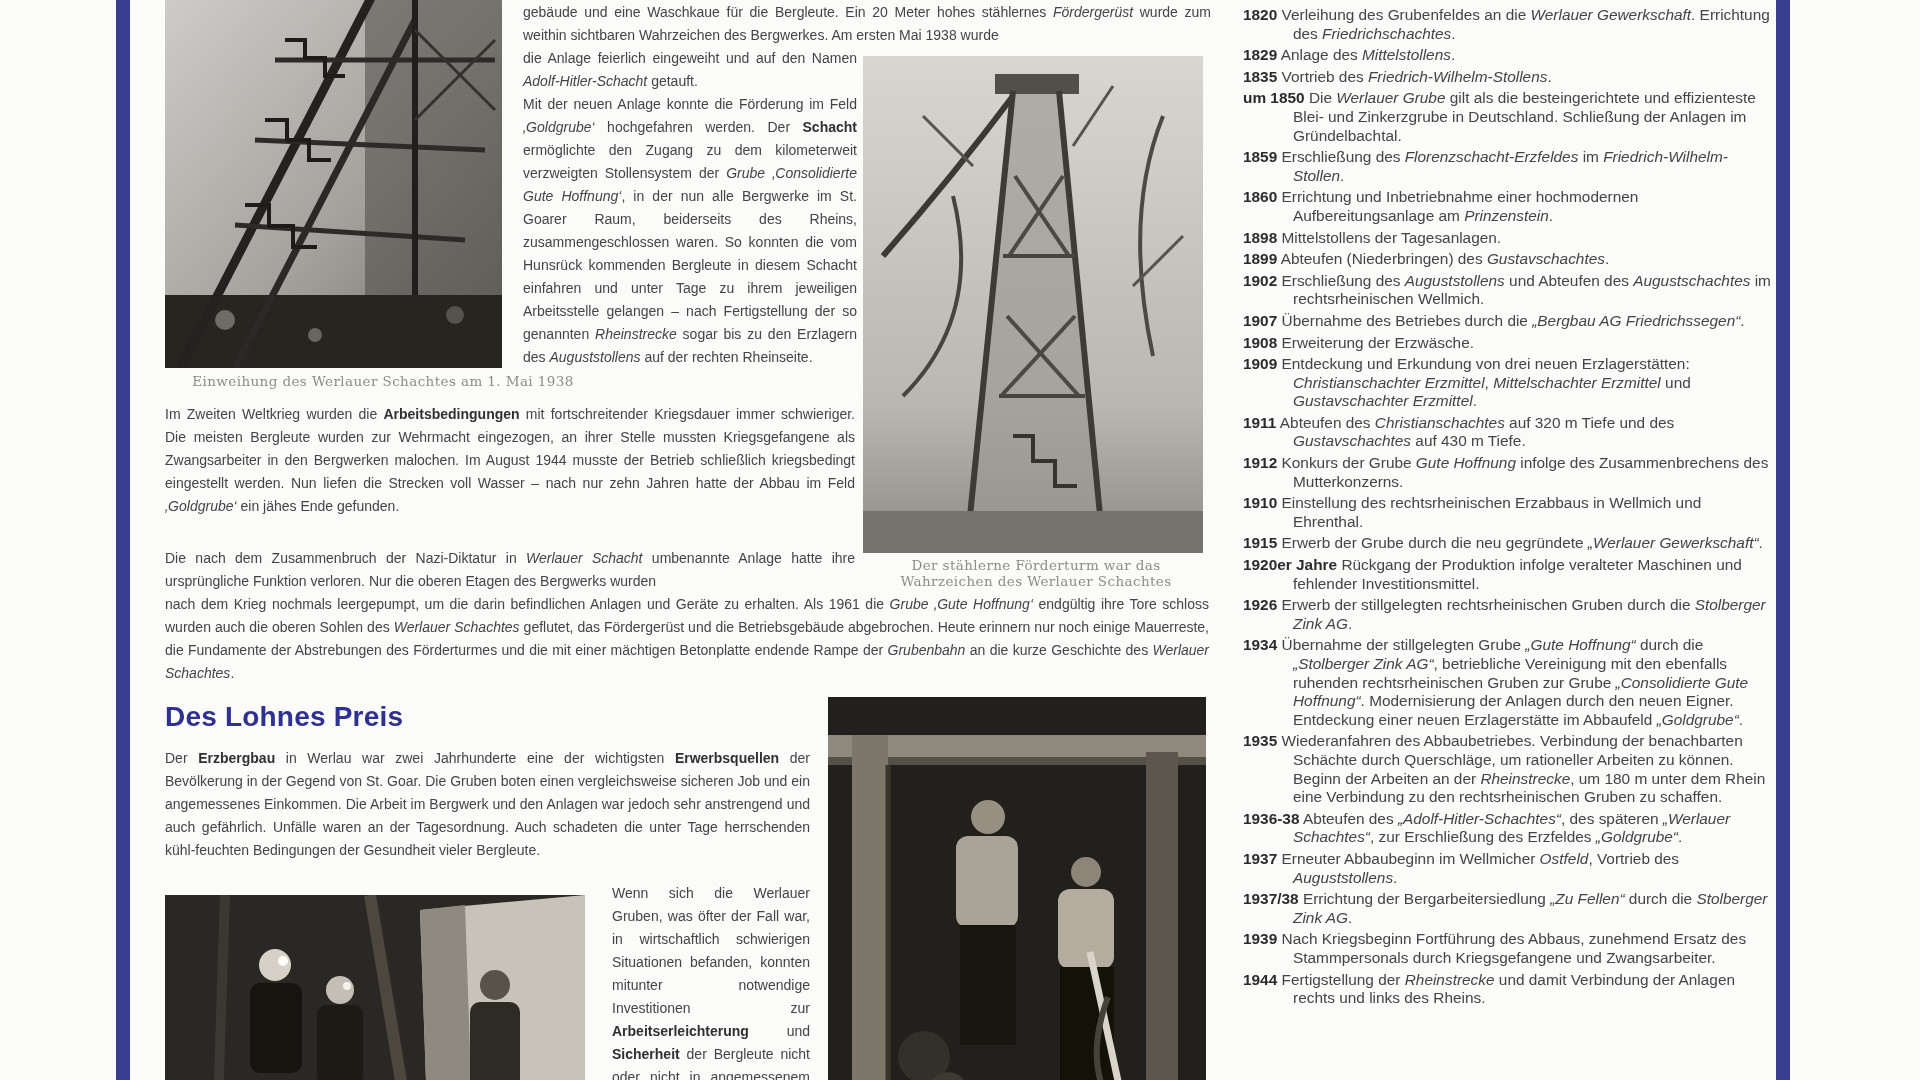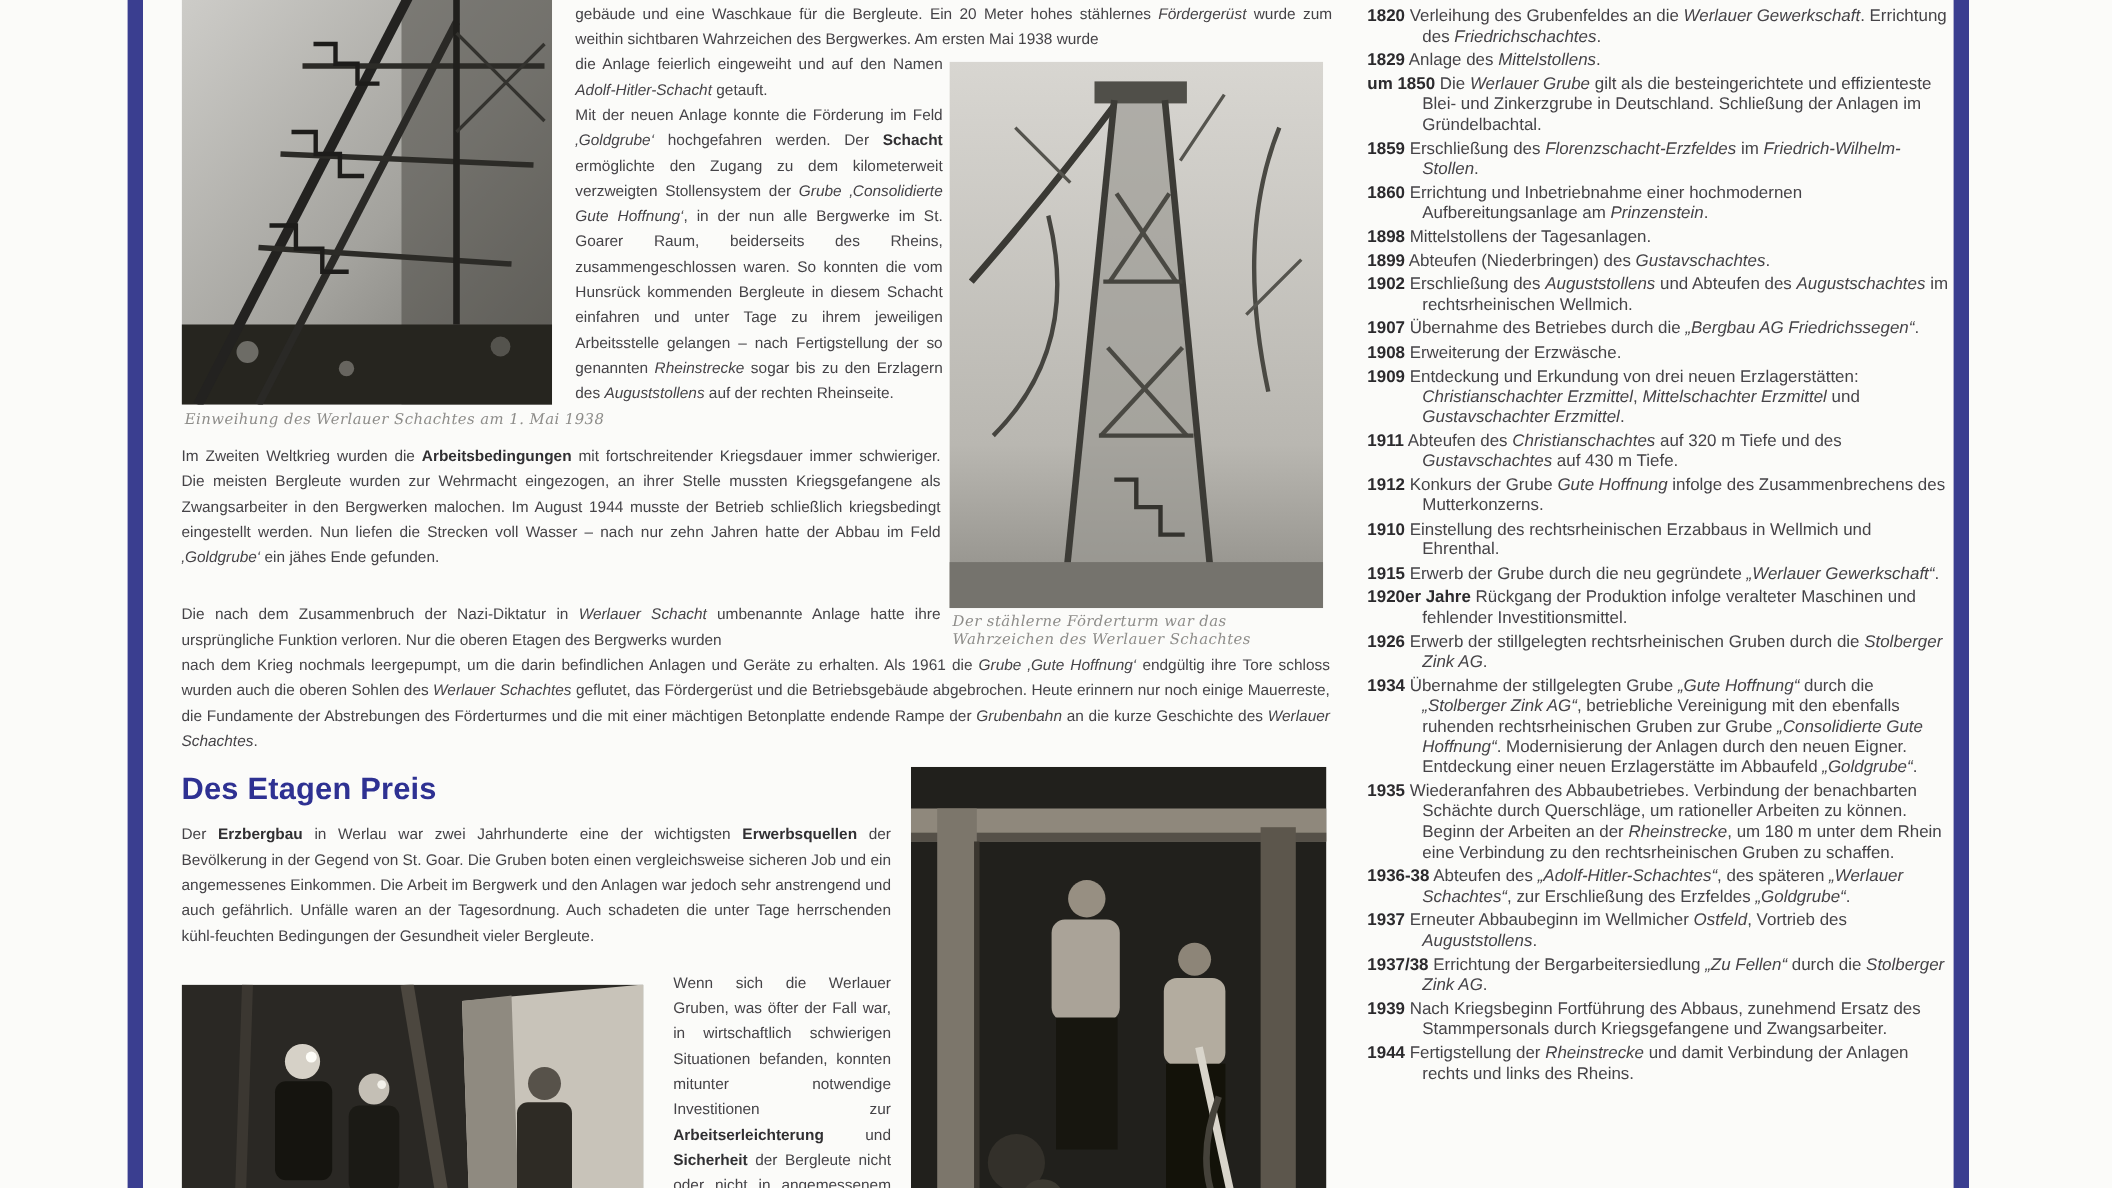--- a/index.html
+++ b/index.html
@@ -9,22 +9,22 @@
     background:#fbfbf9;
     font-family:"Liberation Sans", sans-serif;
     color:#454347;
   }
   .vbar { position:absolute; top:0; height:1080px; width:14px; background:#3a3e90; }
   .abs { position:absolute; }
   .body-text { font-size:14px; line-height:23px; text-align:justify; color:#454347; }
   .body-text b { color:#302f32; }
   .body-text i { font-style:italic; }
   .caption {
-    font-family:"DejaVu Serif", serif; font-style:italic;
-    font-size:13.5px; color:#8d8c89; letter-spacing:0.4px;
+    font-family:"DejaVu Serif", serif; 
+    font-size:13.5px; color:#8d8c89; letter-spacing:0.4px;text-align:center;
   }
   .heading { font-size:28px; font-weight:bold; color:#2e3192; letter-spacing:0.2px; }
   .photo { display:block; }
   .photo svg { display:block; }
   .timeline {
     font-size:15.4px; line-height:18.6px; color:#454347;
     overflow:hidden;
   }
   .tl-entry { padding-left:50px; text-indent:-50px; margin-bottom:3px; }
   .tl-year { font-weight:bold; color:#2b2a2d; }
@@ -99,21 +99,21 @@
     <rect x="0" y="455" width="340" height="42" fill="#75736d"></rect>
   </svg>
 </div>
 <div class="abs caption" style="left:866px; top:557px; width:340px">Der stählerne Förderturm war das Wahrzeichen des Werlauer Schachtes</div>
 
 <div class="abs body-text" style="left:165px; top:403px; width:690px">Im Zweiten Weltkrieg wurden die <b>Arbeitsbedingungen</b> mit fortschreitender Kriegsdauer immer schwieriger. Die meisten Bergleute wurden zur Wehrmacht eingezogen, an ihrer Stelle mussten Kriegsgefangene als Zwangsarbeiter in den Bergwerken malochen. Im August 1944 musste der Betrieb schließlich kriegsbedingt eingestellt werden. Nun liefen die Strecken voll Wasser – nach nur zehn Jahren hatte der Abbau im Feld <i>‚Goldgrube‘</i> ein jähes Ende gefunden.</div>
 
 <div class="abs body-text" style="left:165px; top:547px; width:690px">Die nach dem Zusammenbruch der Nazi-Diktatur in <i>Werlauer Schacht</i> umbenannte Anlage hatte ihre ursprüngliche Funktion verloren. Nur die oberen Etagen des Bergwerks wurden</div>
 <div class="abs body-text" style="left:165px; top:593px; width:1044px">nach dem Krieg nochmals leergepumpt, um die darin befindlichen Anlagen und Geräte zu erhalten. Als 1961 die <i>Grube ‚Gute Hoffnung‘</i> endgültig ihre Tore schloss wurden auch die oberen Sohlen des <i>Werlauer Schachtes</i> geflutet, das Fördergerüst und die Betriebsgebäude abgebrochen. Heute erinnern nur noch einige Mauerreste, die Fundamente der Abstrebungen des Förderturmes und die mit einer mächtigen Betonplatte endende Rampe der <i>Grubenbahn</i> an die kurze Geschichte des <i>Werlauer Schachtes</i>.</div>
 
-<h2 class="abs heading" style="left:165px; top:701px">Des Etagen Preis</h2>
+<h2 class="abs heading" style="left:165px; top:701px">Des Lohnes Preis</h2>
 
 <div class="abs body-text" style="left:165px; top:747px; width:645px">Der <b>Erzbergbau</b> in Werlau war zwei Jahrhunderte eine der wichtigsten <b>Erwerbsquellen</b> der Bevölkerung in der Gegend von St. Goar. Die Gruben boten einen vergleichsweise sicheren Job und ein angemessenes Einkommen. Die Arbeit im Bergwerk und den Anlagen war jedoch sehr anstrengend und auch gefährlich. Unfälle waren an der Tagesordnung. Auch schadeten die unter Tage herrschenden kühl-feuchten Bedingungen der Gesundheit vieler Bergleute.</div>
 
 <div class="abs photo clip" style="left:165px; top:895px; width:420px; height:185px">
   <svg width="420" height="300" viewBox="0 0 420 300">
     <rect width="420" height="300" fill="#2a2824"></rect>
     <polygon points="255,15 420,0 420,300 265,300" fill="#c8c3b9"></polygon>
     <polygon points="255,15 300,10 310,300 265,300" fill="#8f8a80"></polygon>
     <line x1="205" y1="0" x2="255" y2="300" stroke="#4c473f" stroke-width="12"></line>
     <line x1="60" y1="0" x2="50" y2="300" stroke="#3b3731" stroke-width="10"></line>
@@ -147,20 +147,21 @@
     <line x1="262" y1="255" x2="300" y2="430" stroke="#d9d5cb" stroke-width="7"></line>
     <path d="M300,430 Q250,380 280,300" fill="none" stroke="#45423a" stroke-width="6"></path>
     <circle cx="96" cy="360" r="26" fill="#33302a"></circle>
     <circle cx="120" cy="395" r="20" fill="#3c3931"></circle>
   </svg>
 </div>
 
 <div class="abs timeline" style="left:1243px; top:6px; width:528px; height:1074px">
     <div class="tl-entry"><span class="tl-year">1820</span> <span class="tl-text">Verleihung des Grubenfeldes an die <i>Werlauer Gewerkschaft</i>. Errichtung des <i>Friedrichschachtes</i>.</span></div>
     <div class="tl-entry"><span class="tl-year">1829</span> <span class="tl-text">Anlage des <i>Mittelstollens</i>.</span></div>
+    <div class="tl-entry"><span class="tl-year">1835</span> <span class="tl-text">Vortrieb des <i>Friedrich-Wilhelm-Stollens</i>.</span></div>
     <div class="tl-entry"><span class="tl-year">um 1850</span> <span class="tl-text">Die <i>Werlauer Grube</i> gilt als die besteingerichtete und effizienteste Blei- und Zinkerzgrube in Deutschland. Schließung der Anlagen im Gründelbachtal.</span></div>
     <div class="tl-entry"><span class="tl-year">1859</span> <span class="tl-text">Erschließung des <i>Florenzschacht-Erzfeldes</i> im <i>Friedrich-Wilhelm-Stollen</i>.</span></div>
     <div class="tl-entry"><span class="tl-year">1860</span> <span class="tl-text">Errichtung und Inbetriebnahme einer hochmodernen Aufbereitungsanlage am <i>Prinzenstein</i>.</span></div>
     <div class="tl-entry"><span class="tl-year">1898</span> <span class="tl-text">Mittelstollens der Tagesanlagen.</span></div>
     <div class="tl-entry"><span class="tl-year">1899</span> <span class="tl-text">Abteufen (Niederbringen) des <i>Gustavschachtes</i>.</span></div>
     <div class="tl-entry"><span class="tl-year">1902</span> <span class="tl-text">Erschließung des <i>Auguststollens</i> und Abteufen des <i>Augustschachtes</i> im rechtsrheinischen Wellmich.</span></div>
     <div class="tl-entry"><span class="tl-year">1907</span> <span class="tl-text">Übernahme des Betriebes durch die <i>„Bergbau AG Friedrichssegen“</i>.</span></div>
     <div class="tl-entry"><span class="tl-year">1908</span> <span class="tl-text">Erweiterung der Erzwäsche.</span></div>
     <div class="tl-entry"><span class="tl-year">1909</span> <span class="tl-text">Entdeckung und Erkundung von drei neuen Erzlagerstätten: <i>Christianschachter Erzmittel</i>, <i>Mittelschachter Erzmittel</i> und <i>Gustavschachter Erzmittel</i>.</span></div>
     <div class="tl-entry"><span class="tl-year">1911</span> <span class="tl-text">Abteufen des <i>Christianschachtes</i> auf 320 m Tiefe und des <i>Gustavschachtes</i> auf 430 m Tiefe.</span></div>

